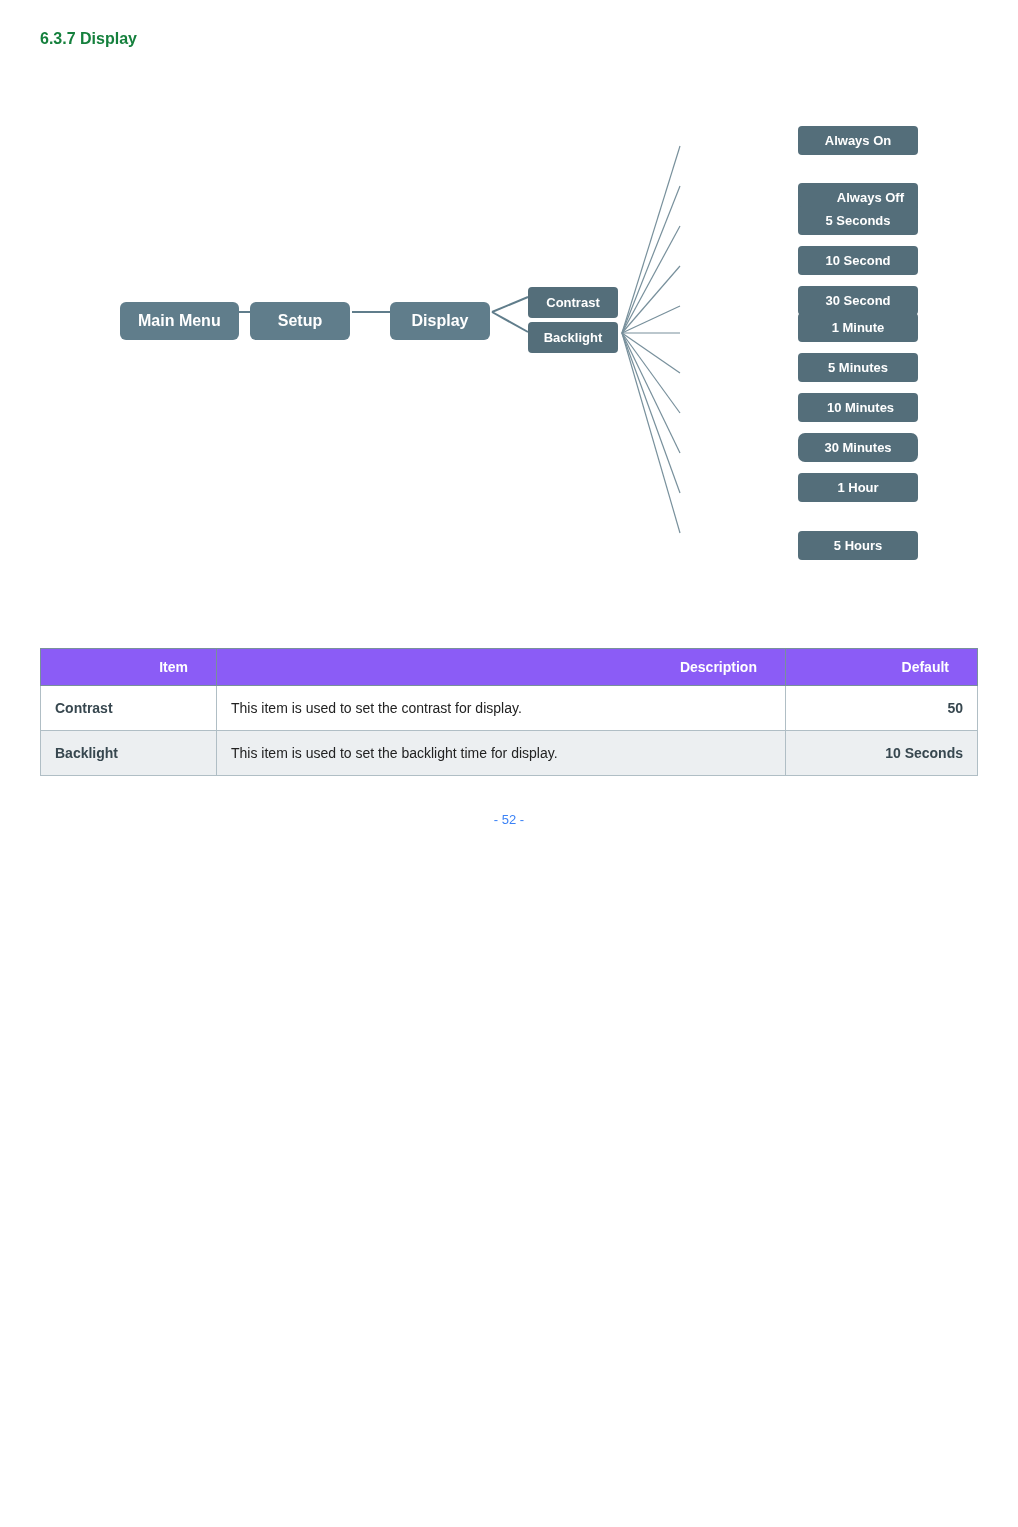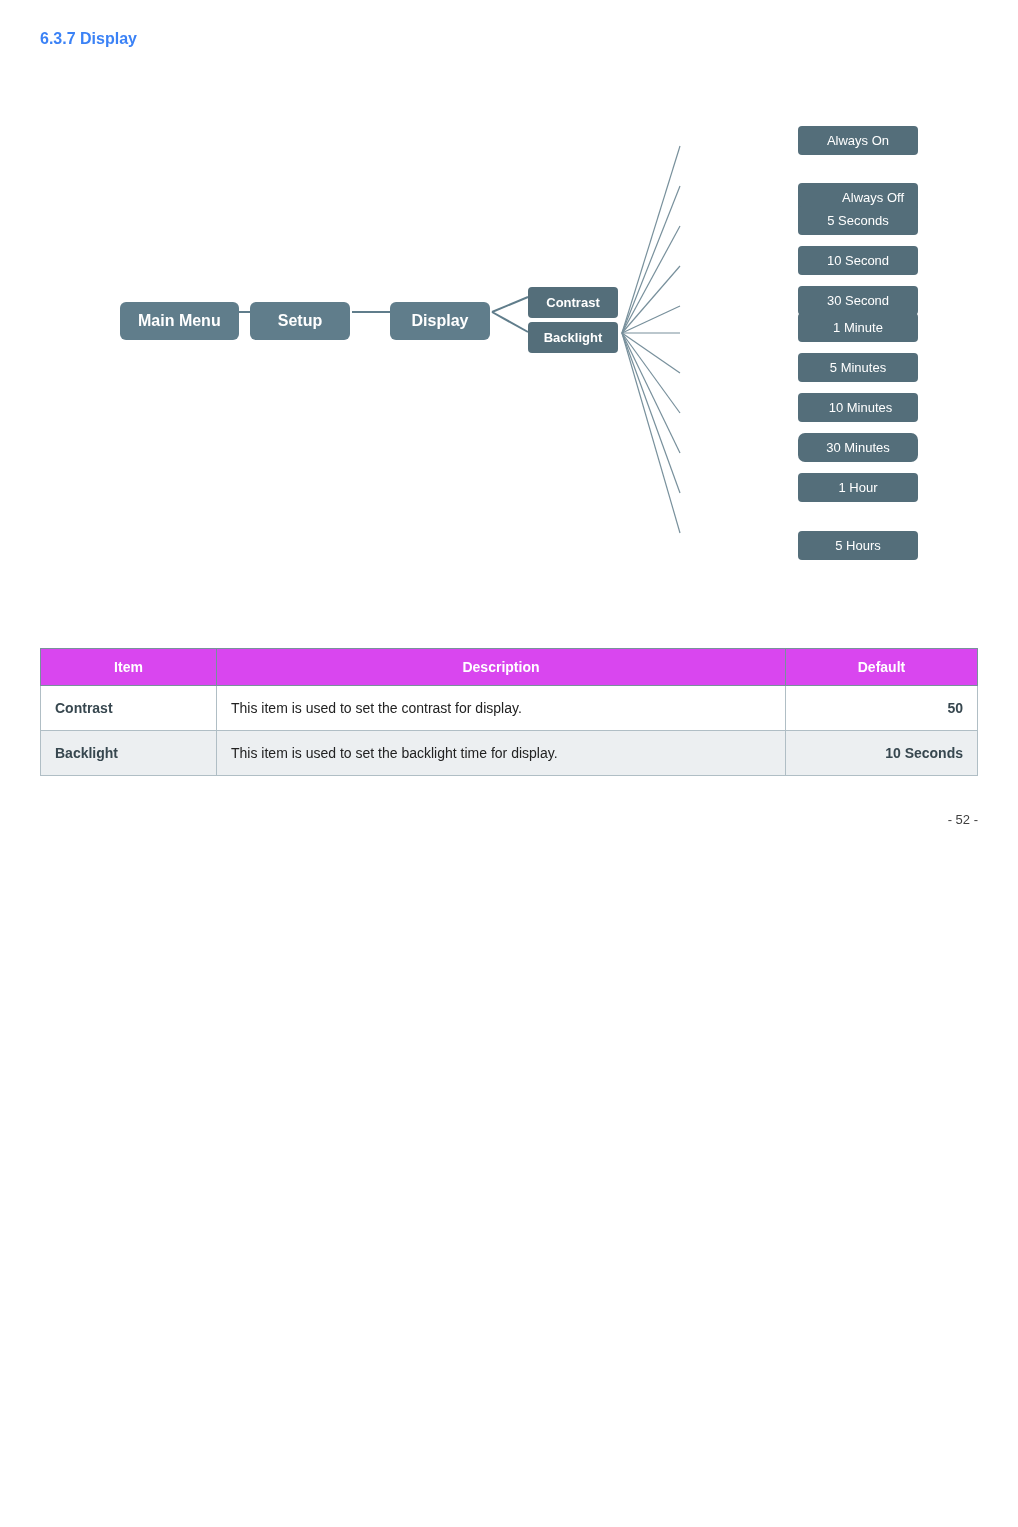--- a/index.html
+++ b/index.html
@@ -9,21 +9,21 @@
       width: 1018px;
       min-height: 1527px;
       padding: 30px 40px;
       color: #222;
     }
 
     .page-title {
       font-size: 16px;
       font-weight: bold;
       margin-bottom: 24px;
-      color: #3b82f6;
+      color: #15803d;
     }
 
     
     .diagram-area {
       position: relative;
       width: 100%;
       height: 540px;
       margin-bottom: 36px;
     }
 
@@ -63,42 +63,43 @@
     .option-box {
       position: absolute;
       background: #546e7a;
       color: #ffffff;
       font-size: 13px;
       padding: 7px 14px;
       border-radius: 4px;
       text-align: center;
       min-width: 120px;
       right: 60px;
+      font-weight: bold;
     }
 
     
     .svg-overlay {
       position: absolute;
       top: 0; left: 0;
       width: 100%;
       height: 100%;
       pointer-events: none;
     }
 
     
     .info-table {
       width: 100%;
       border-collapse: collapse;
       font-size: 14px;
     }
     .info-table th {
-      background: #d946ef;
+      background: #8b5cf6;
       color: #ffffff;
       padding: 10px 28px;
-      text-align: center;
+      text-align: right;
       font-weight: bold;
       border: 1px solid #78909c;
     }
     .info-table td {
       padding: 14px;
       border: 1px solid #b0bec5;
       vertical-align: middle;
     }
     .info-table tr td:first-child {
       font-weight: bold;
@@ -108,24 +109,24 @@
     .info-table tr td:last-child {
       font-weight: bold;
       color: #37474f;
       text-align: right;
       min-width: 120px;
     }
     .info-table tbody tr:nth-child(odd) { background: #ffffff; }
     .info-table tbody tr:nth-child(even) { background: #eceff1; }
 
     .page-footer {
-      text-align: right;
+      text-align: center;
       margin-top: 36px;
       font-size: 13px;
-      color: #404040;
+      color: #3b82f6;
     }
   </style>
 </head>
 <body>
 
 <div class="page-title">6.3.7 Display</div>
 
 <div class="diagram-area">
 
   <svg class="svg-overlay">

